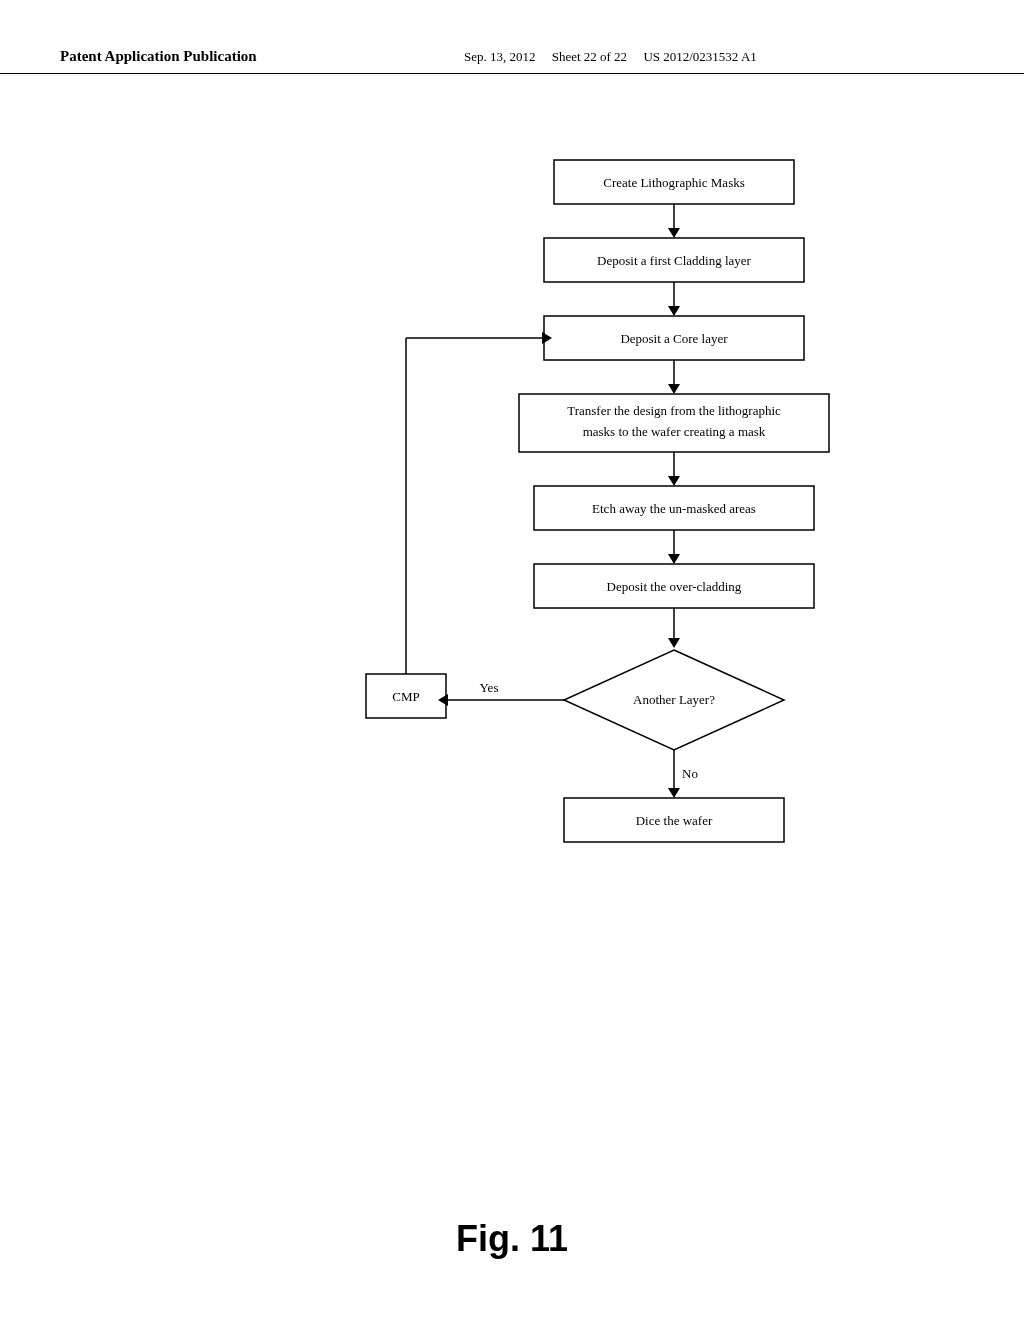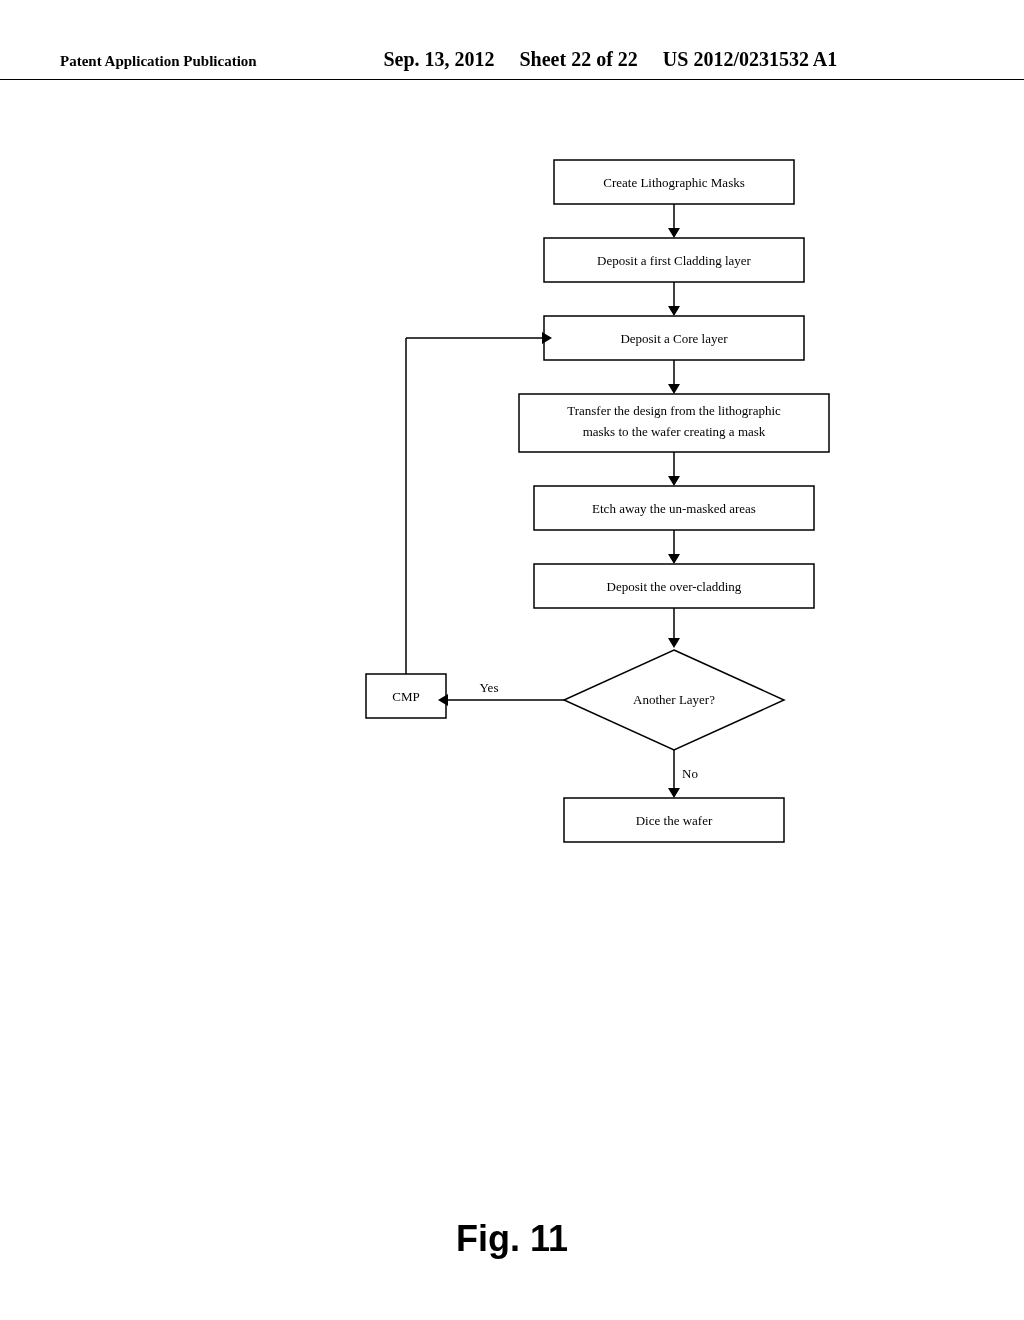--- a/index.html
+++ b/index.html
@@ -23,24 +23,23 @@
       padding: 0 60px;
       border-bottom: 1px solid #000;
       padding-bottom: 8px;
     }
     .header-left {
       font-size: 15px;
       font-weight: bold;
       flex: 0 0 auto;
     }
     .header-center {
-      font-size: 20px;
+      font-size: 13px;
       flex: 1;
       text-align: center;
-      font-weight: bold;
     }
 
     
     .flowchart {
       position: absolute;
       top: 140px;
       left: 0;
       right: 0;
       bottom: 180px;
       display: flex;

